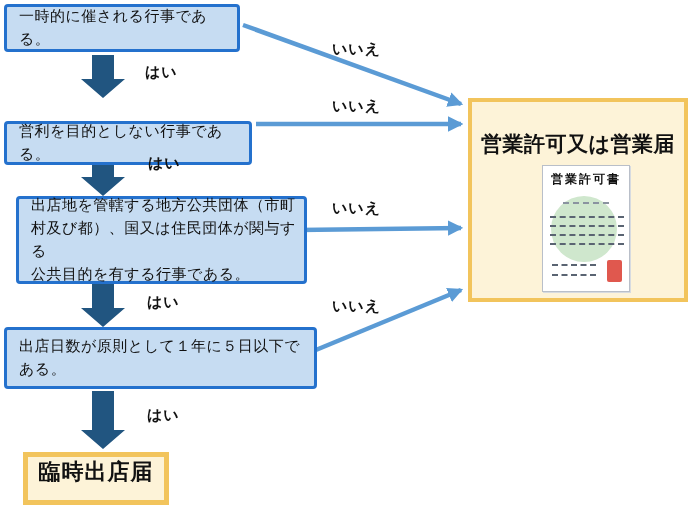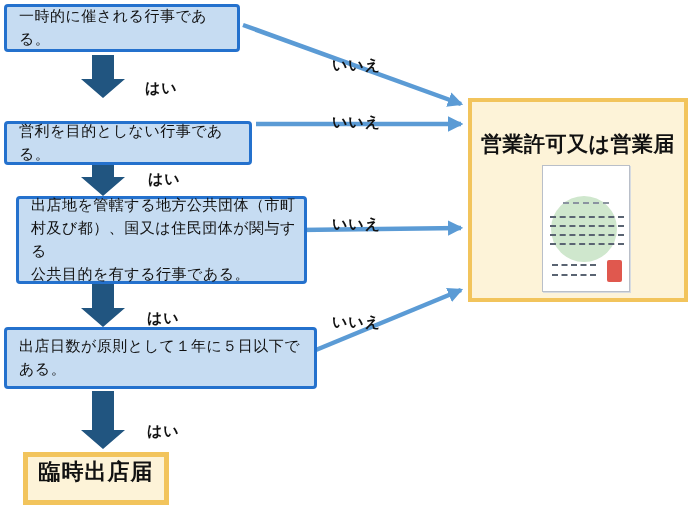--- a/index.html
+++ b/index.html
@@ -37,21 +37,21 @@
     padding:2px 8px 2px 12px;
     z-index:2;
   }
   .q-text{
     font-size:15px;line-height:1.55;
     white-space:pre-line;
     letter-spacing:0.5px;
   }
   .flow-label{
     position:absolute;z-index:2;
-    font-size:15px;font-weight:600;letter-spacing:1px;margin-top:16px;
+    font-size:15px;font-weight:600;letter-spacing:1px;
   }
   .result-no{
     position:absolute;left:468px;top:98px;width:220px;height:204px;
     box-sizing:border-box;
     background:var(--result-fill);
     border:4px solid var(--result-border);
     z-index:2;
   }
   .result-no-title{
     margin-top:28px;text-align:center;
@@ -142,20 +142,21 @@
   <span class="flow-label" style="left:332px;top:40px;">いいえ</span>
   <span class="flow-label" style="left:332px;top:97px;">いいえ</span>
   <span class="flow-label" style="left:332px;top:199px;">いいえ</span>
   <span class="flow-label" style="left:332px;top:297px;">いいえ</span>
 
   <div class="result-no">
     <div class="result-no-title">営業許可又は営業届</div>
 
     <div class="permit-doc">
       <div class="seal-circle"></div>
+      <div class="permit-doc-title">営業許可書</div>
 
       <div class="doc-dash small" style="left:20px;top:36px;width:46px;"></div>
 
       <div class="doc-dash" style="left:7px;top:50px;width:74px;"></div>
       <div class="doc-dash" style="left:7px;top:59px;width:74px;"></div>
       <div class="doc-dash" style="left:7px;top:68px;width:74px;"></div>
       <div class="doc-dash" style="left:7px;top:77px;width:74px;"></div>
 
       <div class="doc-dash" style="left:9px;top:98px;width:44px;"></div>
       <div class="doc-dash" style="left:9px;top:108px;width:44px;"></div>

